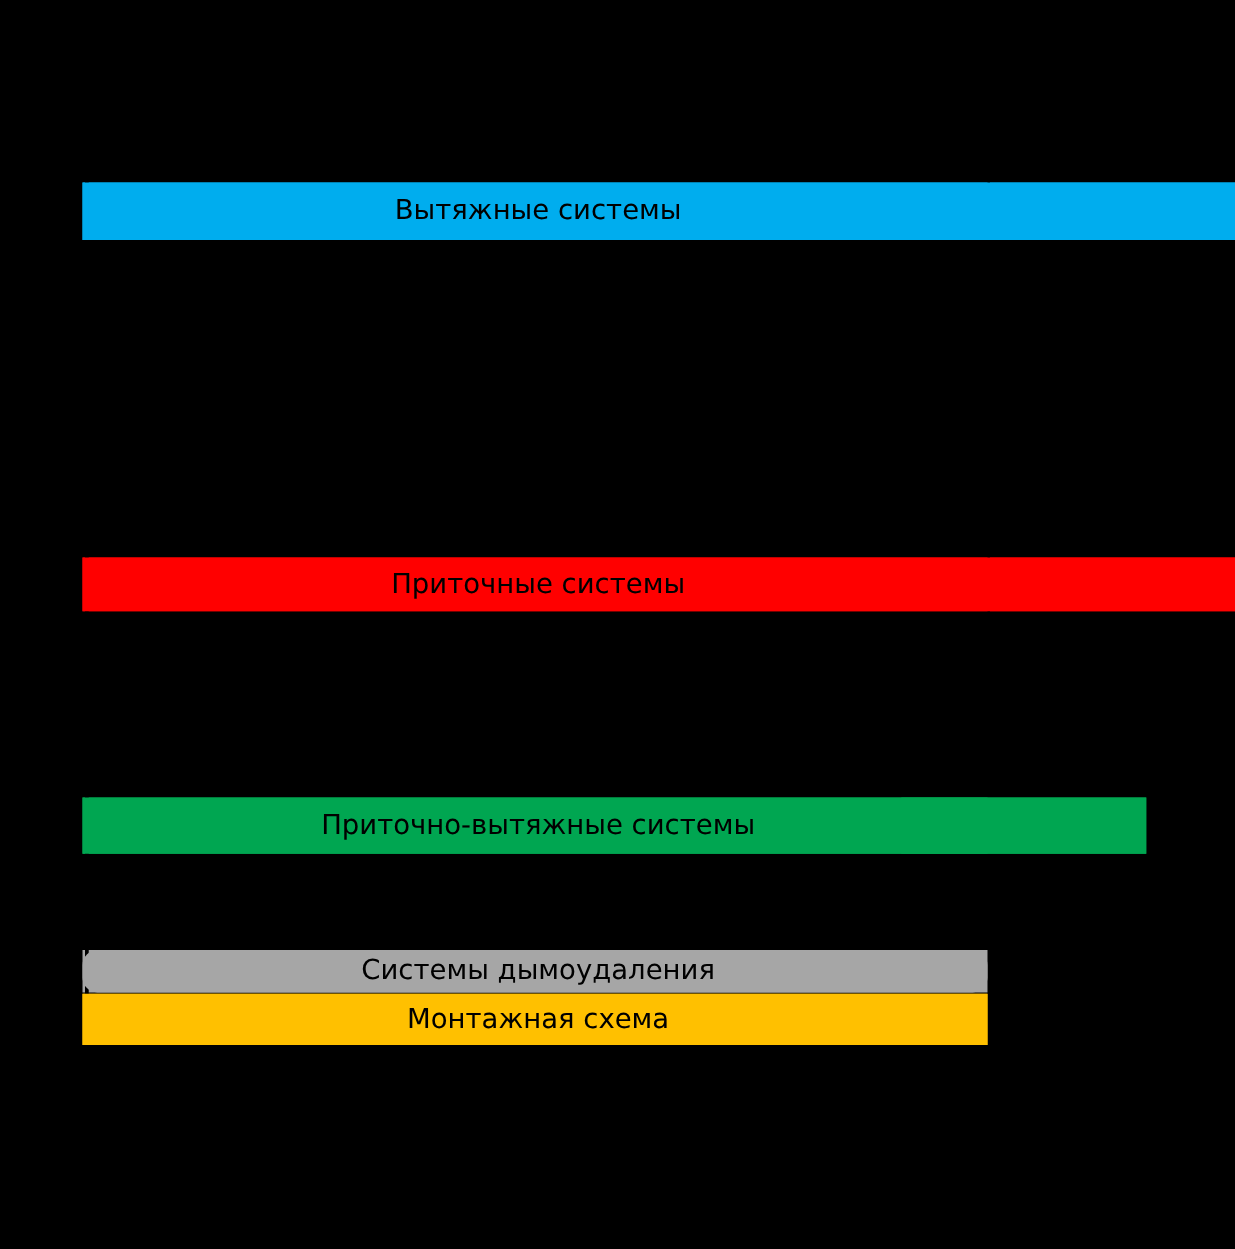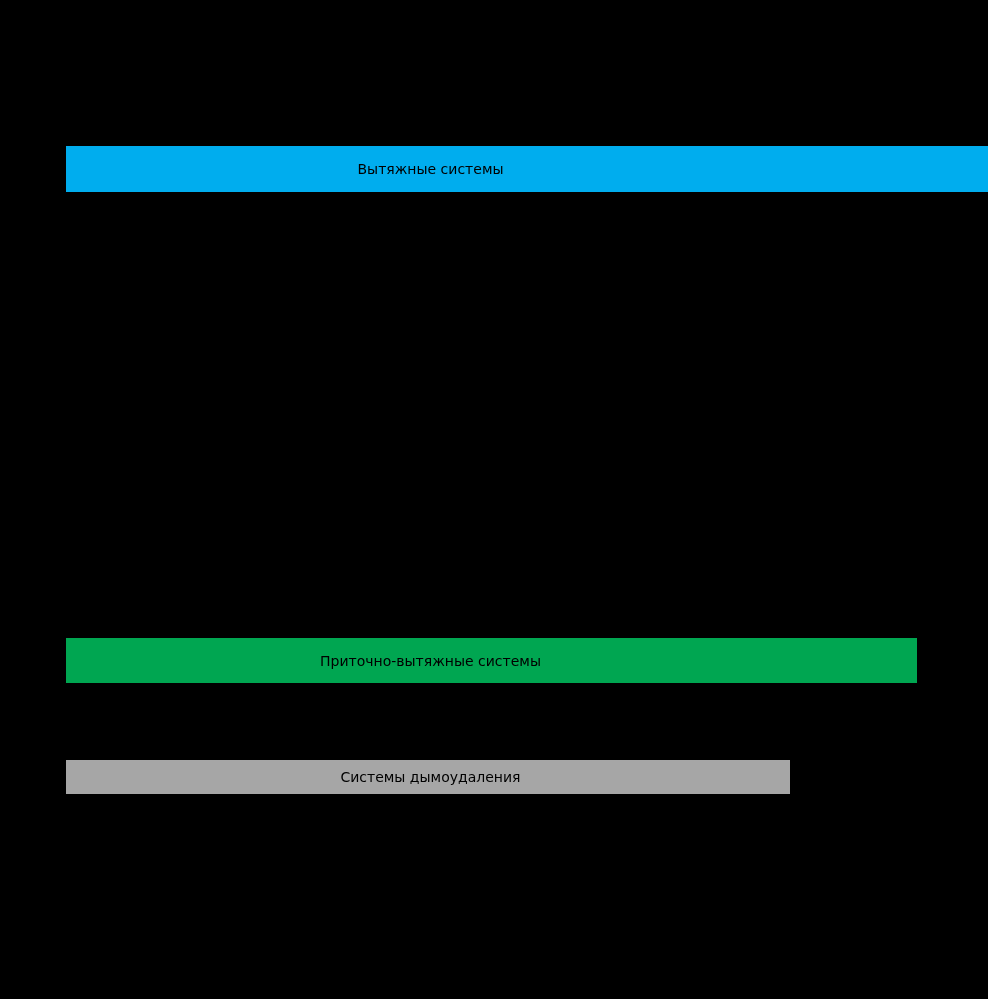--- a/index.html
+++ b/index.html
@@ -46,51 +46,64 @@
 
   .task-tail {
     position: absolute;
     top: 0;
     bottom: 0;
     right: 0;
   }
 
   .task-label {
     color: #000000;
-    font-size: 14px;
+    font-size: 22px;
     line-height: 1;
     white-space: nowrap;
     letter-spacing: 0px;
     text-align: center;
     user-select: none;
   }
 </style>
 </head>
 <body>
 
 <div id="stage" style="width: 988px; height: 999px; background: rgb(0, 0, 0);">
 
   <div class="task" style="left: 66px; top: 146px; width: 922px; height: 46px; background: rgb(0, 173, 238);">
     <div class="task-tick" style="background: rgb(0, 173, 238); display: block;"></div>
     <div class="task-main" style="left: 5px; background: rgb(0, 173, 238); width: 719px;">
       <span class="task-label">Вытяжные системы</span>
     </div>
     <div class="task-tail" style="background: rgb(0, 173, 238); width: 196px; display: block;"></div>
   </div>
 
+  <div class="task" style="left: 66px; top: 446px; width: 922px; height: 43px; background: rgb(255, 0, 0);">
+    <div class="task-tick" style="background: rgb(255, 0, 0); display: block;"></div>
+    <div class="task-main" style="left: 5px; background: rgb(255, 0, 0); width: 719px;">
+      <span class="task-label">Приточные системы</span>
+    </div>
+    <div class="task-tail" style="background: rgb(255, 0, 0); width: 196px; display: block;"></div>
+  </div>
 
   <div class="task" style="left: 66px; top: 638px; width: 851px; height: 45px; background: rgb(0, 166, 81);">
     <div class="task-tick" style="background: rgb(0, 166, 81); display: block;"></div>
     <div class="task-main" style="left: 5px; background: rgb(0, 166, 81); width: 719px;">
       <span class="task-label">Приточно-вытяжные системы</span>
     </div>
     <div class="task-tail" style="background: rgb(0, 166, 81); width: 196px; display: block;"></div>
   </div>
 
-  <div class="task" style="left: 66px; top: 760px; width: 724px; height: 34px; background: rgb(166, 166, 166);">
+  <div class="task" style="left: 66px; top: 760px; width: 724px; height: 34px; background: rgb(166, 166, 166); border-radius: 12px;">
     <div class="task-tick" style="background: rgb(166, 166, 166); display: block;"></div>
     <div class="task-main" style="left: 5px; background: rgb(166, 166, 166); width: 719px;">
       <span class="task-label">Системы дымоудаления</span>
     </div>
   </div>
 
+  <div class="task" style="left: 66px; top: 795px; width: 724px; height: 41px; background: rgb(255, 192, 0);">
+    <div class="task-tick" style="background: rgb(255, 192, 0); display: block;"></div>
+    <div class="task-main" style="left: 5px; background: rgb(255, 192, 0); width: 719px;">
+      <span class="task-label">Монтажная схема</span>
+    </div>
+  </div>
 
 </div>
 
 </body></html>

